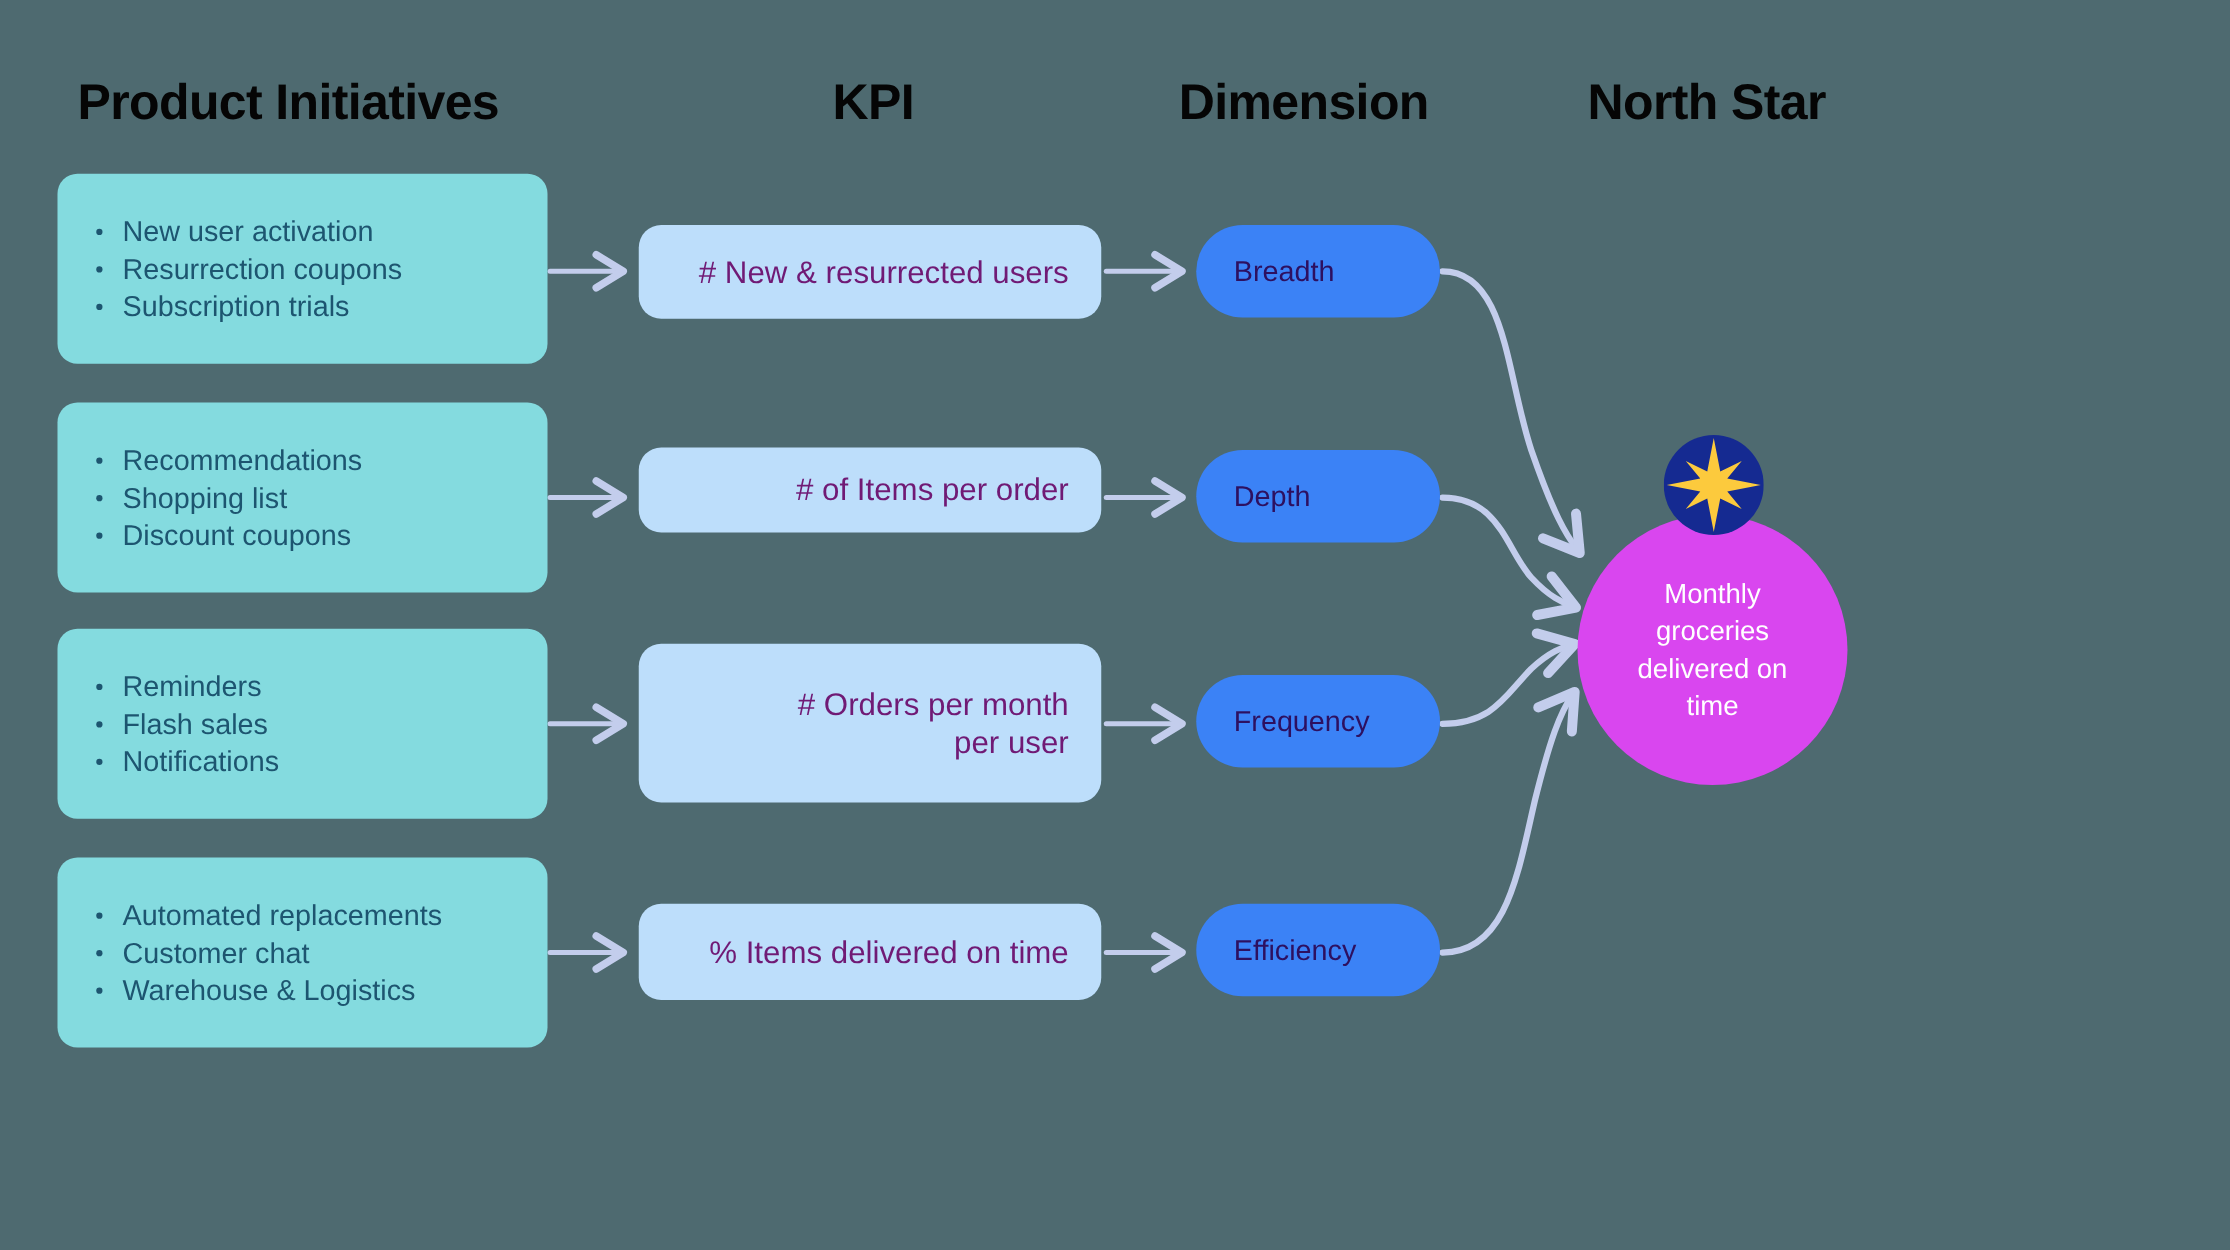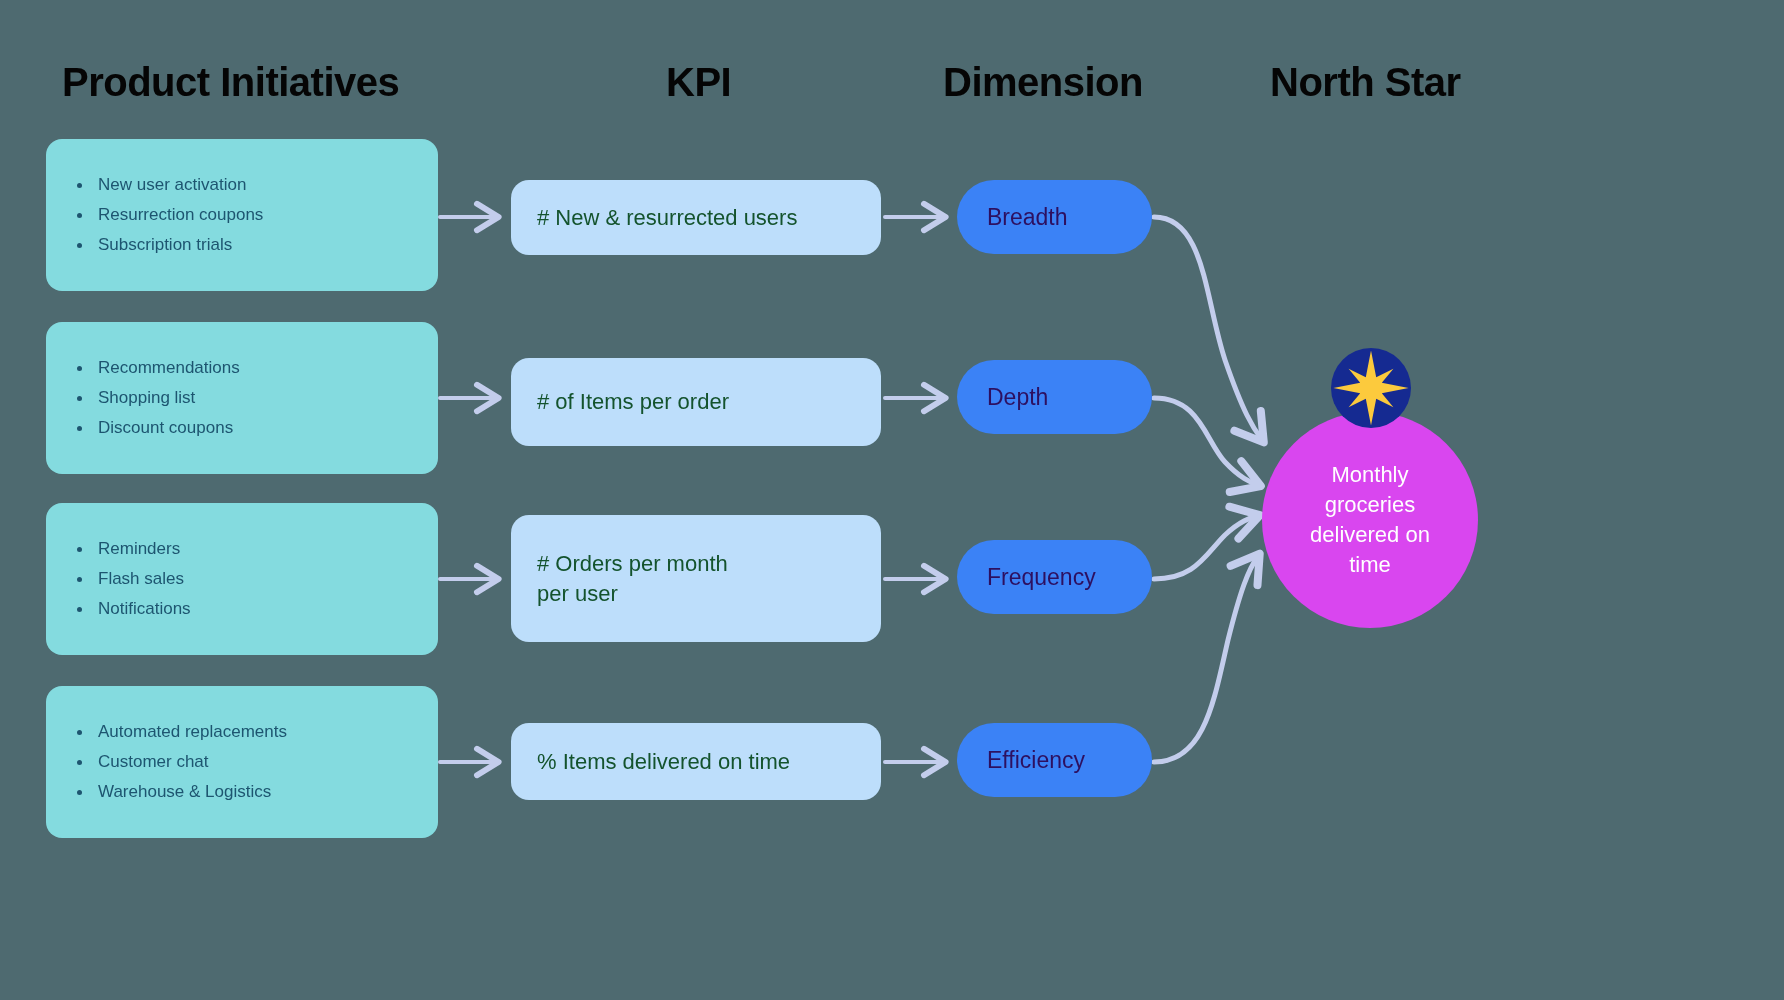--- a/index.html
+++ b/index.html
@@ -54,21 +54,21 @@
   #init-3 { top: 686px;  height: 152px; }
 
   .init-list {
     margin: 0;
     padding: 0;
     list-style: none;
   }
   .init-list li {
     position: relative;
     color: #1d5570;
-    font-size: 17px;
+    font-size: 23px;
     line-height: 30px;
     padding-left: 26px;
     white-space: nowrap;
   }
   .init-list li::before {
     content: "";
     position: absolute;
     left: 5px;
     top: 13px;
     width: 5px;
@@ -82,26 +82,27 @@
     position: absolute;
     left: 511px;
     width: 370px;
     background: #bddefb;
     border-radius: 18px;
     box-sizing: border-box;
     display: flex;
     flex-direction: column;
     justify-content: center;
     padding: 0 26px;
-    color: #14532d;
-    font-size: 22px;
+    color: #701a75;
+    font-size: 25px;
     line-height: 30px;
+    text-align: right;
   }
   #kpi-0 { top: 180px; height: 75px; }
-  #kpi-1 { top: 358px; height: 88px; }
+  #kpi-1 { top: 358px; height: 68px; }
   #kpi-2 { top: 515px; height: 127px; }
   #kpi-3 { top: 723px; height: 77px; }
   .kpi-line { white-space: nowrap; }
 
   
   .dim-pill {
     position: absolute;
     left: 957px;
     width: 195px;
     height: 74px;

